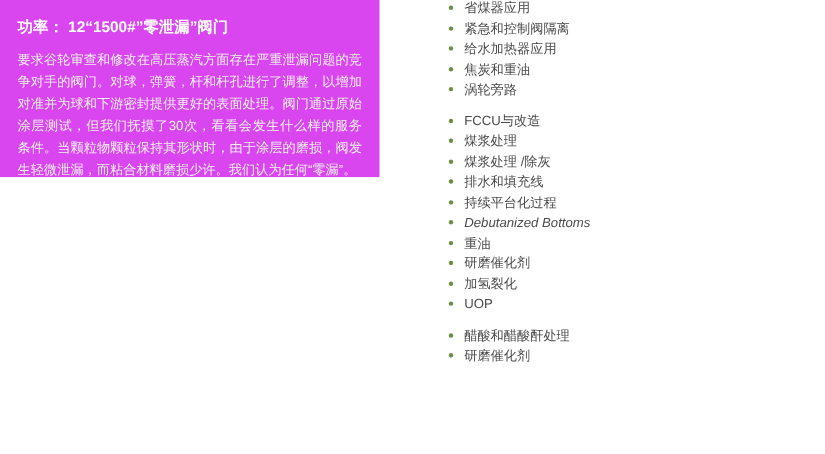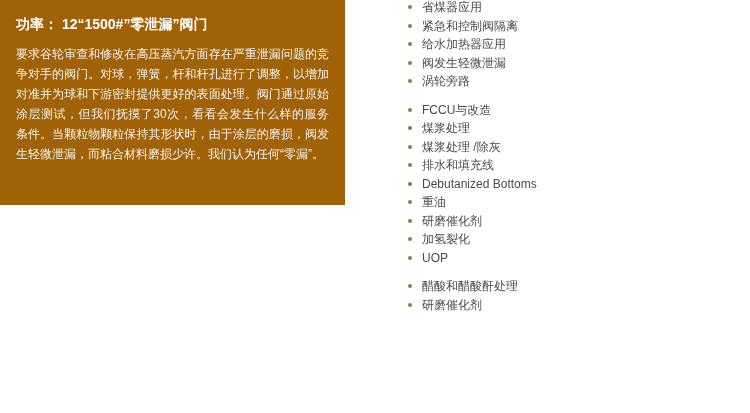--- a/index.html
+++ b/index.html
@@ -19,22 +19,22 @@
     position: relative;
     width: 750px;
     height: 413px;
   }
   
   .panel {
     position: absolute;
     left: 0px;
     top: 0px;
     width: 345px;
-    height: 205px;
-    background: #a16207;
+    height: 161px;
+    background: #d946ef;
     color: #ffffff;
     box-sizing: border-box;
     padding: 14px 16px 26px 16px;
   }
   .panel-title {
     font-size: 14px;
     font-weight: bold;
     color: #ffffff;
     line-height: 20px;
     margin: 0 0 10px 0;
@@ -81,50 +81,52 @@
     content: "";
     position: absolute;
     left: 8px;
     top: 7px;
     width: 4px;
     height: 4px;
     border-radius: 50%;
     background: #6f8d3f;
   }
   .italic {
+    font-style: italic;
   }
 </style>
 </head>
 <body>
 
 <div class="page">
 
   <div class="panel">
     <div class="panel-title">功率： 12“1500#”零泄漏”阀门</div>
     <div class="panel-body">要求谷轮审查和修改在高压蒸汽方面存在严重泄漏问题的竞争对手的阀门。对球，弹簧，杆和杆孔进行了调整，以增加对准并为球和下游密封提供更好的表面处理。阀门通过原始涂层测试，但我们抚摸了30次，看看会发生什么样的服务条件。当颗粒物颗粒保持其形状时，由于涂层的磨损，阀发生轻微泄漏，而粘合材料磨损少许。我们认为任何“零漏”。</div>
   </div>
 
   <div class="right-col">
 
     <div class="section first">
       <ul class="bullets">
         <li>省煤器应用</li>
         <li>紧急和控制阀隔离</li>
         <li>给水加热器应用</li>
-        <li>阀发生轻微泄漏</li>
+        <li>焦炭和重油</li>
         <li>涡轮旁路</li>
       </ul>
     </div>
 
     <div class="section">
       <ul class="bullets">
         <li>FCCU与改造</li>
         <li>煤浆处理</li>
         <li>煤浆处理 /除灰</li>
         <li>排水和填充线</li>
+        <li>持续平台化过程</li>
         <li class="italic">Debutanized Bottoms</li>
         <li>重油</li>
         <li>研磨催化剂</li>
         <li>加氢裂化</li>
         <li>UOP</li>
       </ul>
     </div>
 
     <div class="section">
       <ul class="bullets">

